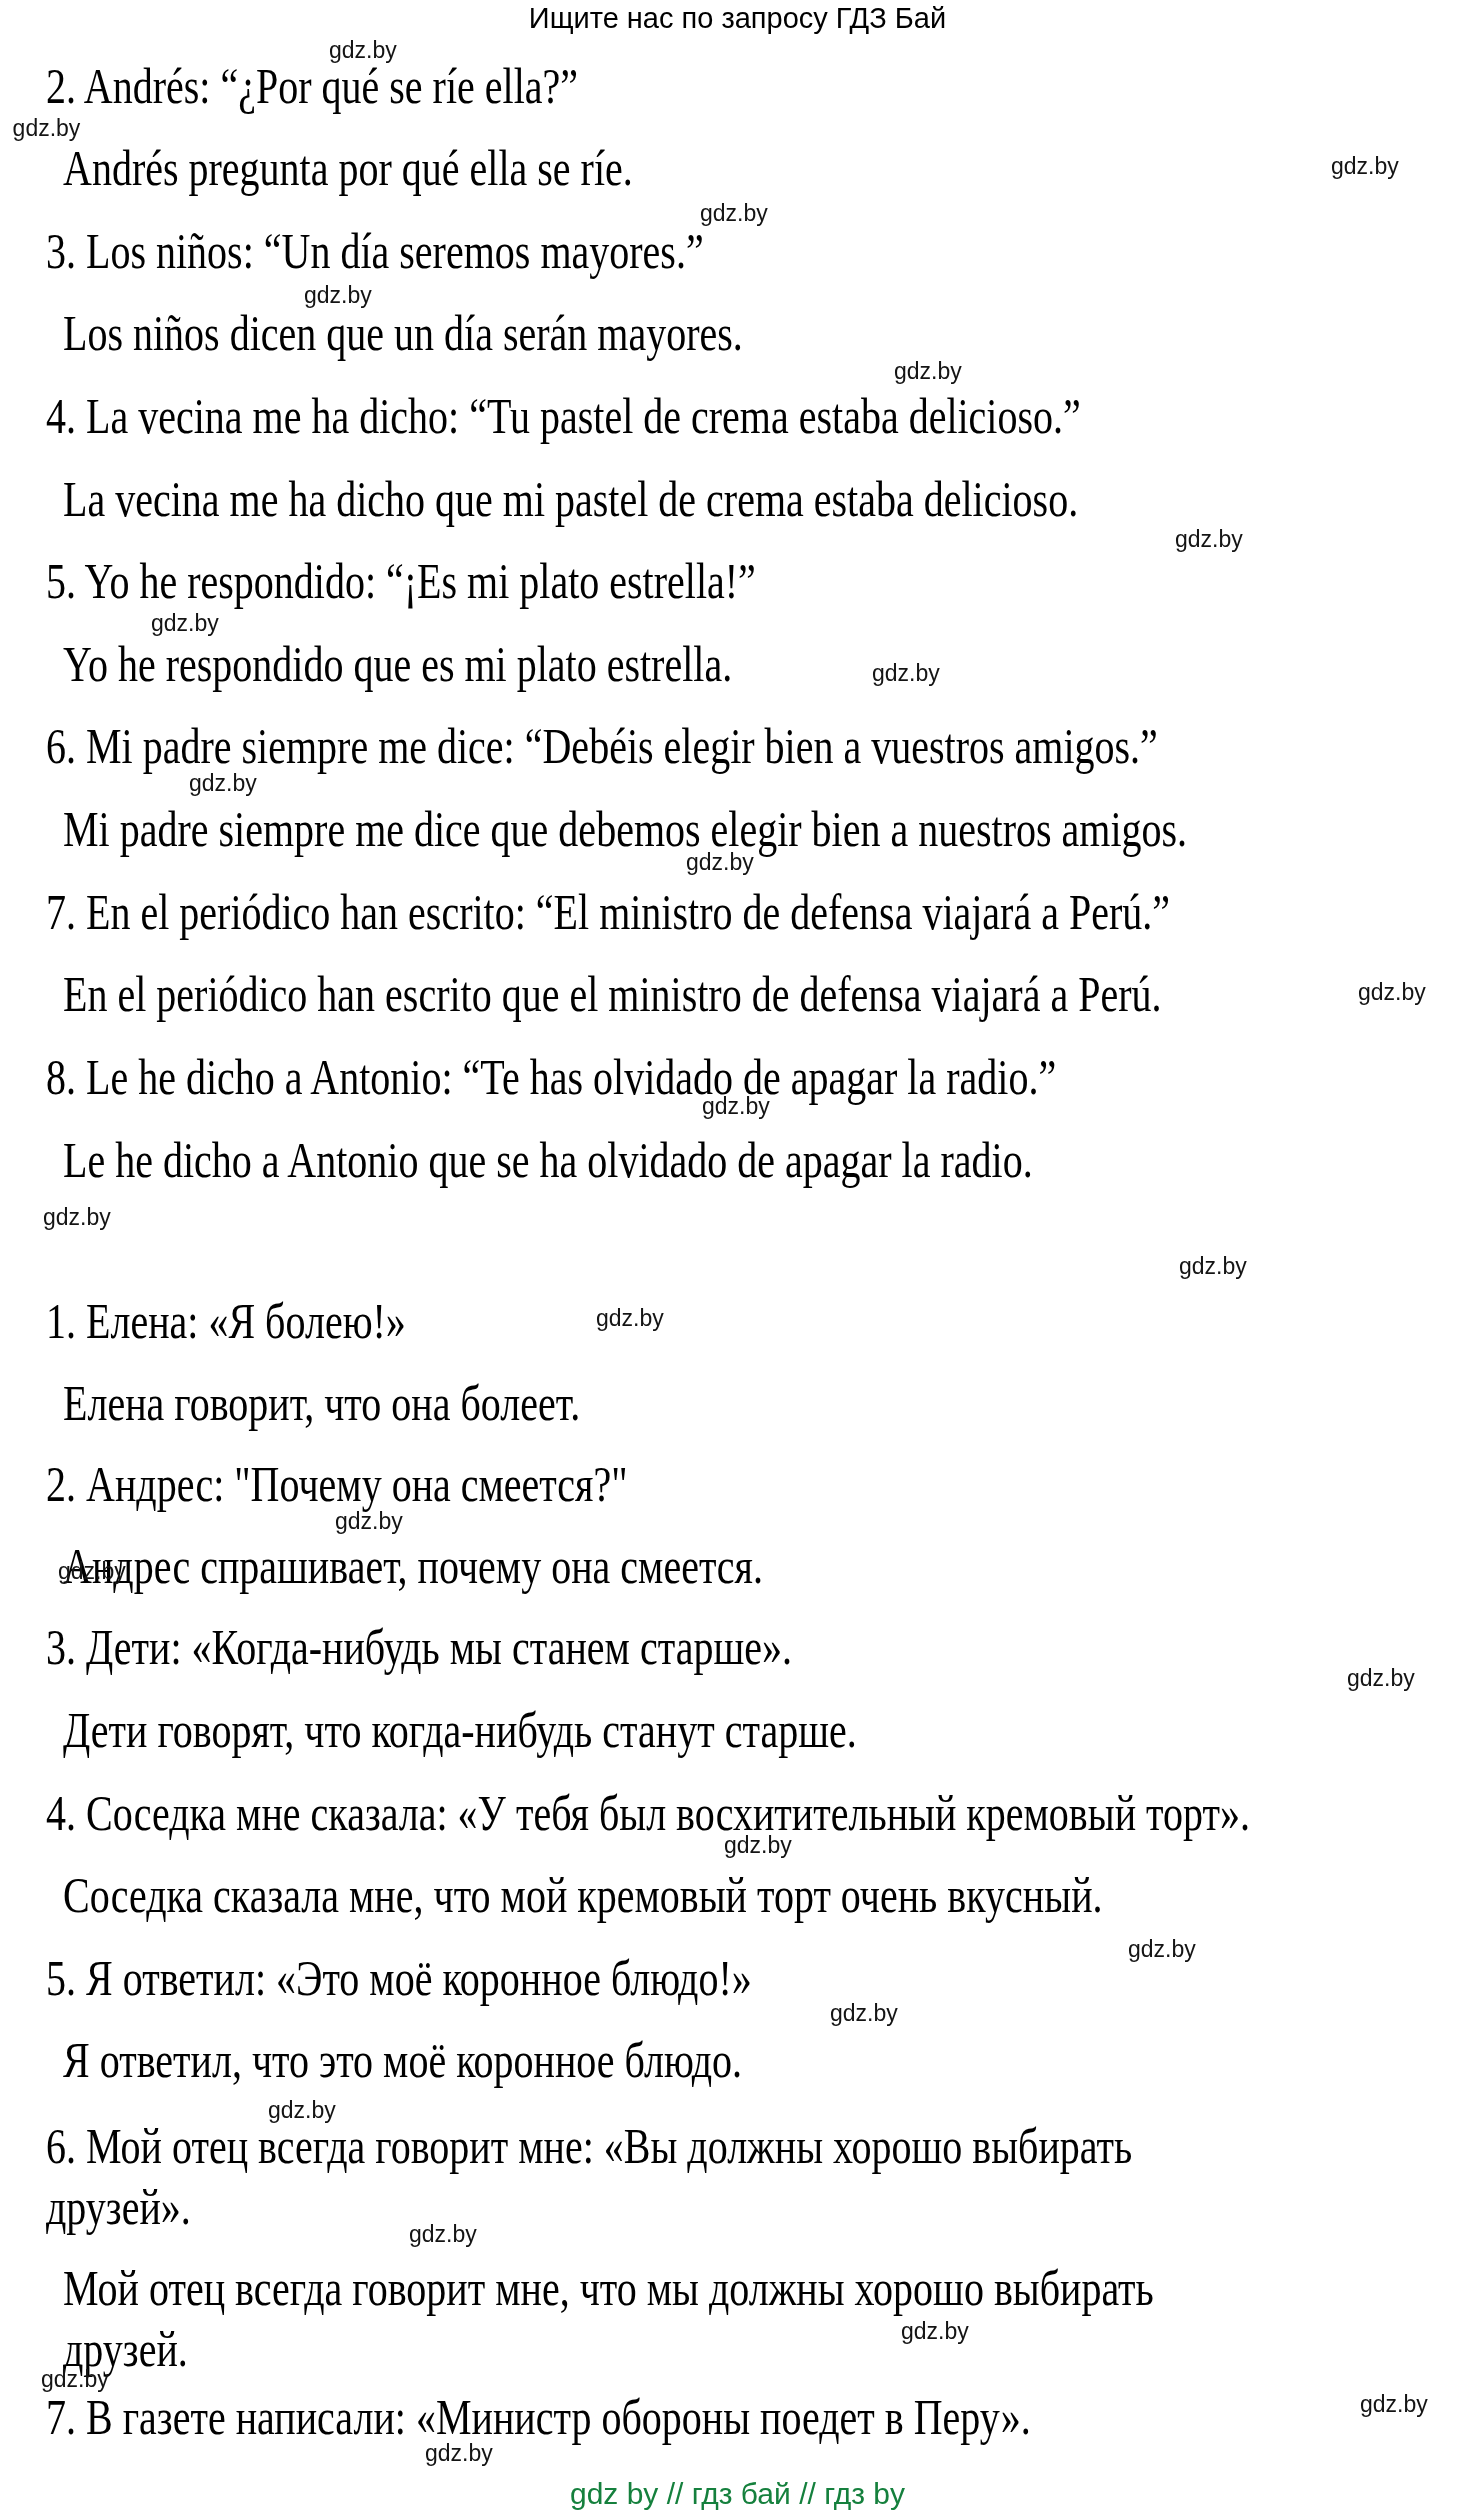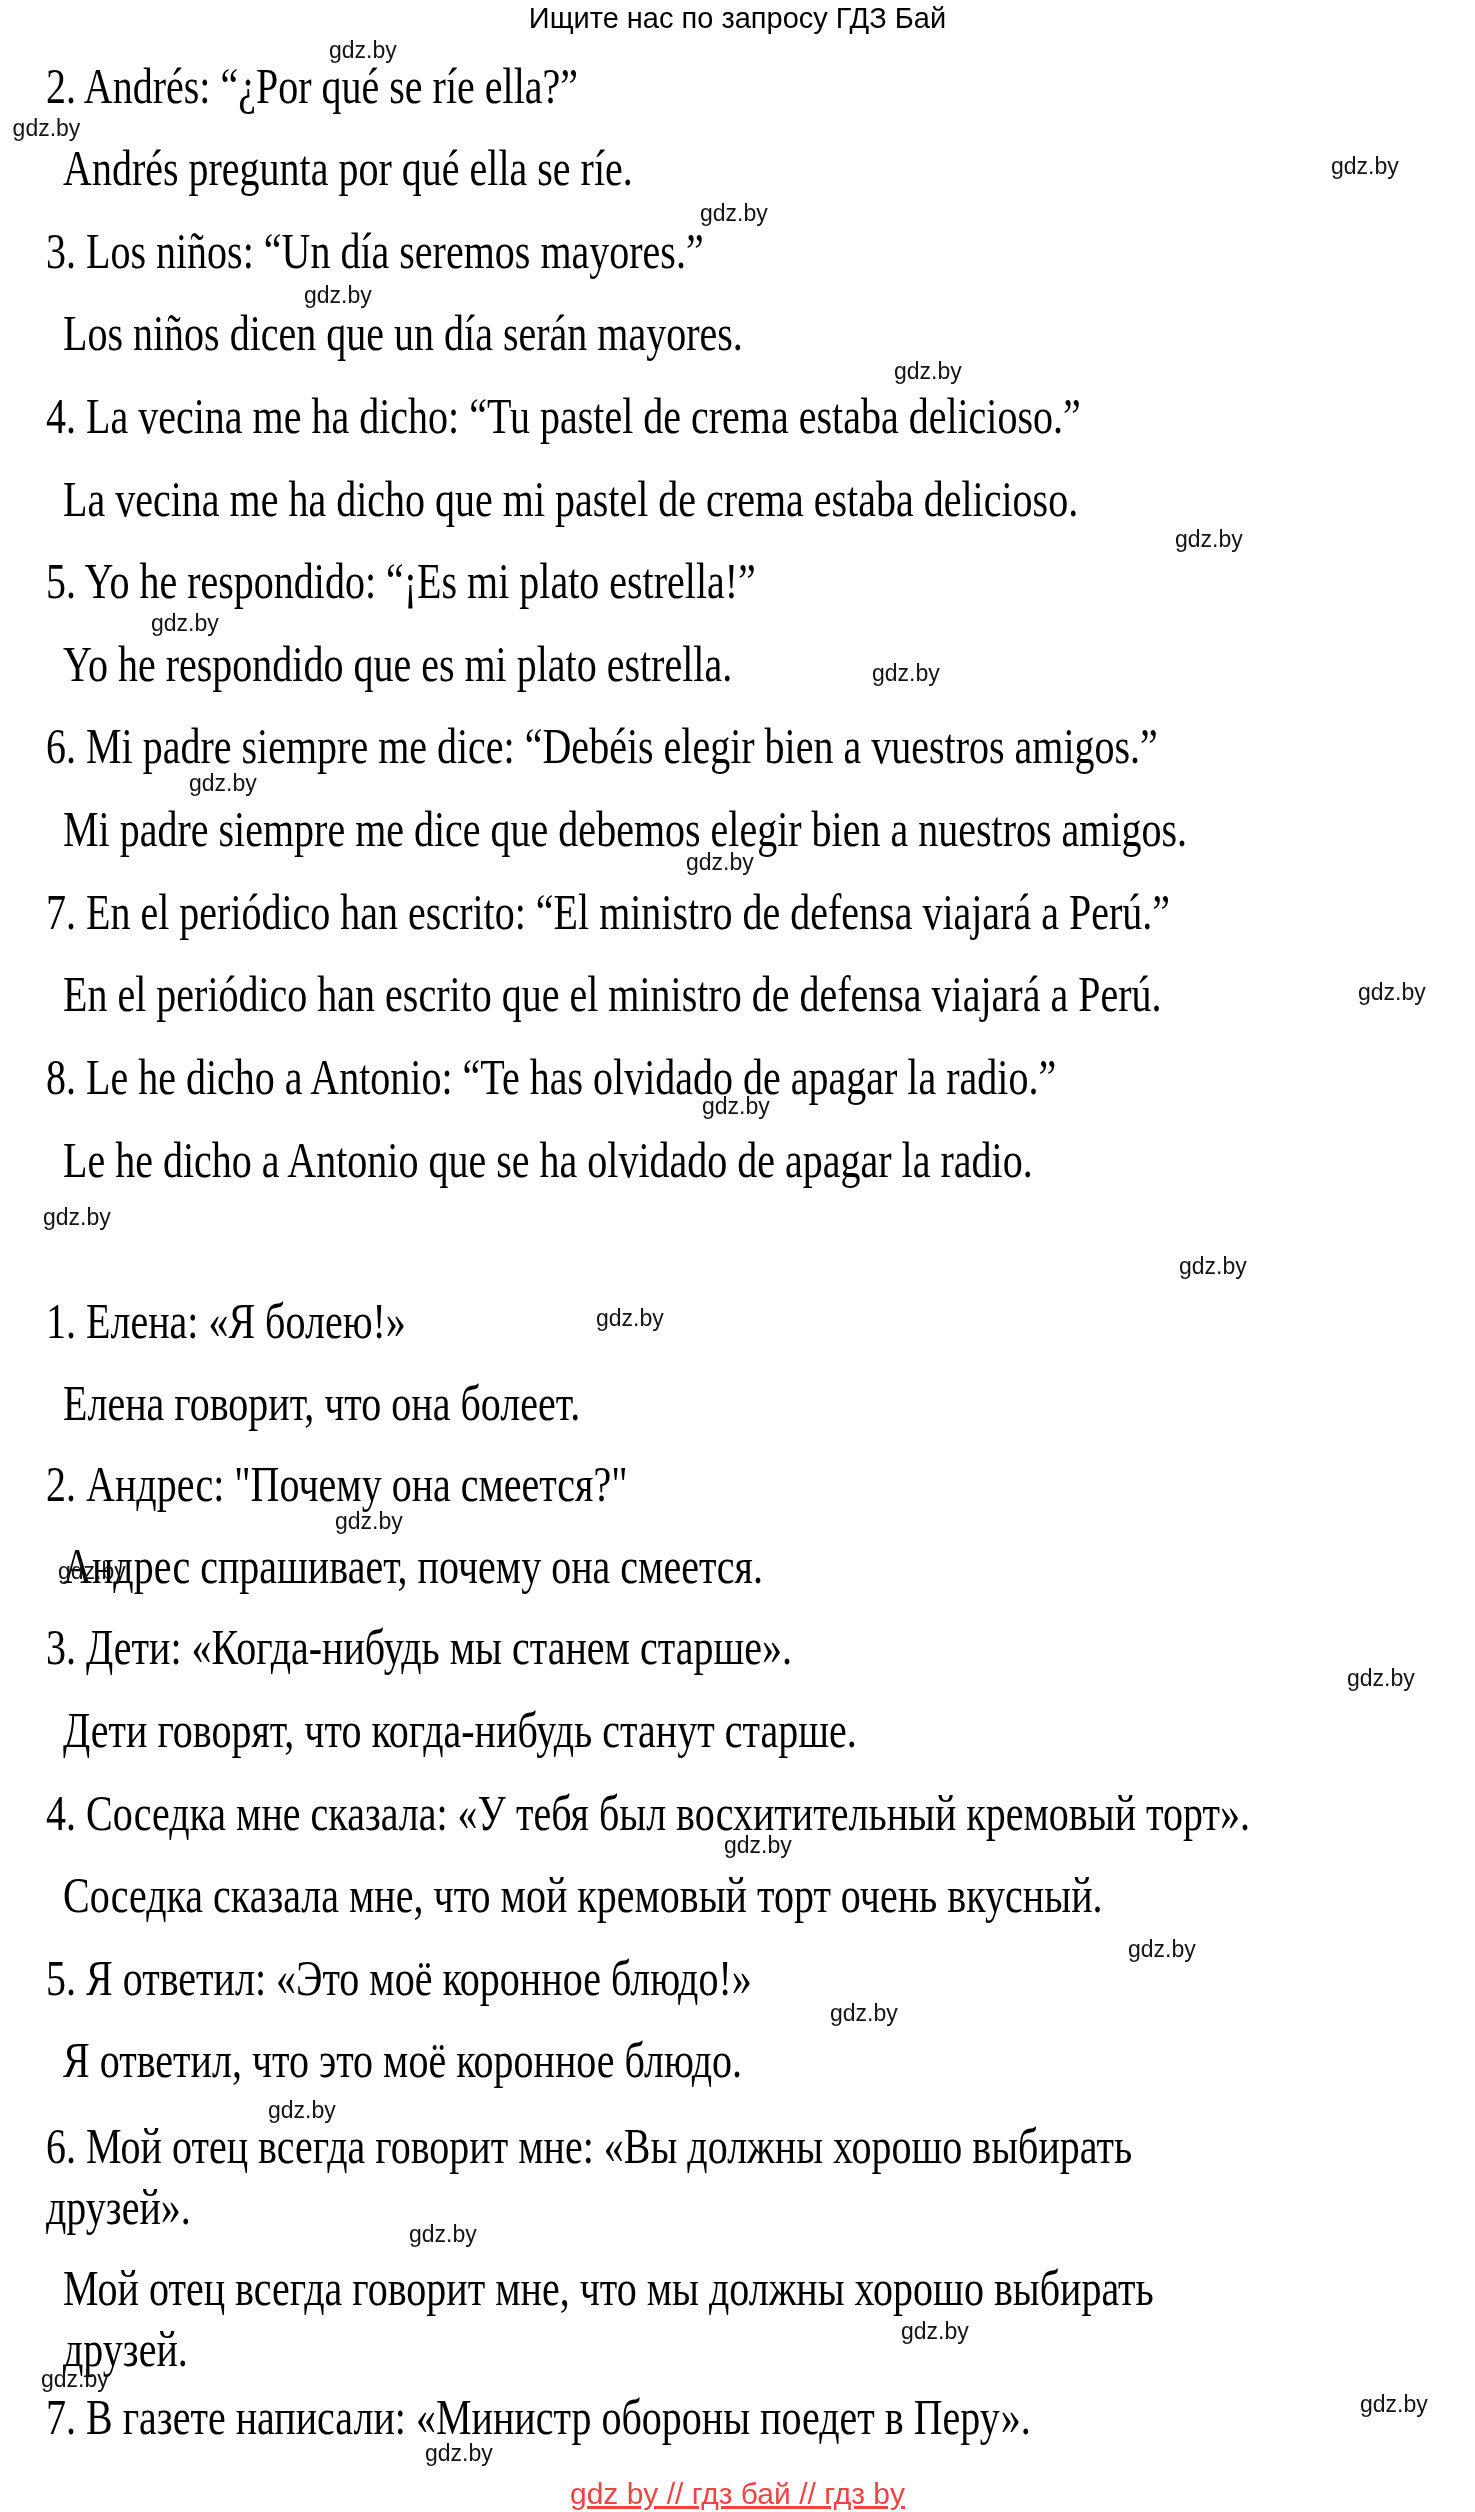--- a/index.html
+++ b/index.html
@@ -103,16 +103,16 @@
       <span class="wm" style="left: 1128px; top: 1937px; color: rgb(20, 20, 20);">gdz.by</span>
       <span class="wm" style="left: 830px; top: 2001px; color: rgb(20, 20, 20);">gdz.by</span>
       <span class="wm" style="left: 268px; top: 2098px; color: rgb(20, 20, 20);">gdz.by</span>
       <span class="wm" style="left: 409px; top: 2222px; color: rgb(20, 20, 20);">gdz.by</span>
       <span class="wm" style="left: 901px; top: 2319px; color: rgb(20, 20, 20);">gdz.by</span>
       <span class="wm" style="left: 41px; top: 2367px; color: rgb(20, 20, 20);">gdz.by</span>
       <span class="wm" style="left: 1360px; top: 2392px; color: rgb(20, 20, 20);">gdz.by</span>
       <span class="wm" style="left: 425px; top: 2441px; color: rgb(20, 20, 20);">gdz.by</span>
     </div>
 
-  <div class="footer" style="color: #ef4444; text-decoration: underline;">gdz by // гдз бай // гдз by</div>
+  <div class="footer" style="color: #15803d;">gdz by // гдз бай // гдз by</div>
 
 </div>
 
 
 </body></html>

